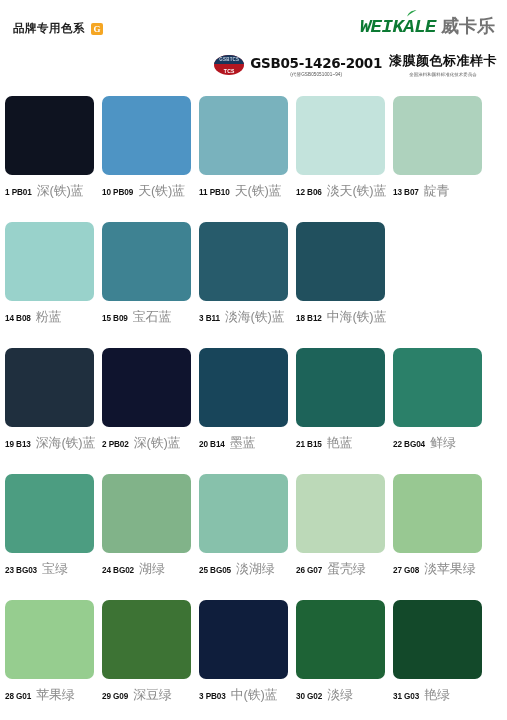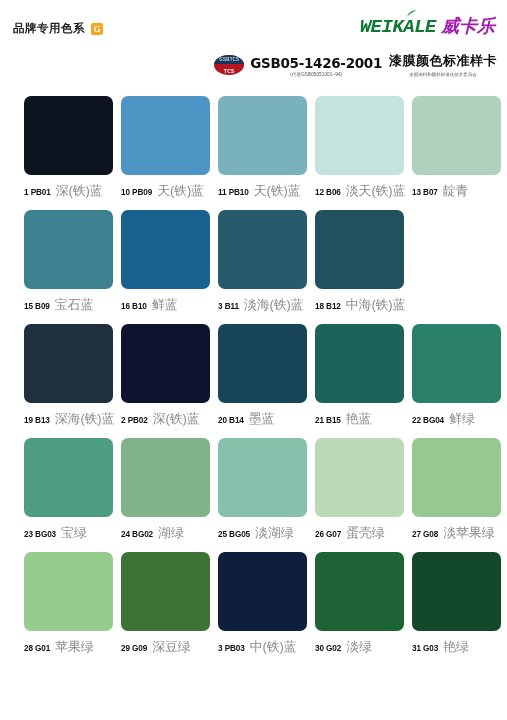--- a/index.html
+++ b/index.html
@@ -69,22 +69,21 @@
   .logo-leaf {
     position: absolute;
     left: 47px;
     top: -6px;
     width: 10px;
     height: 9px;
   }
   .logo-cn {
     font-size: 18px;
     font-weight: bold;
-    font-style: italic;
-    color: #a21caf;
+    color: #737373;
     letter-spacing: 0px;
   }
 
   .gsb-block {
     position: absolute;
     right: 10px;
     top: 52px;
     display: flex;
     align-items: center;
     gap: 6px;
@@ -149,26 +148,26 @@
   .gsb-org-cn {
     font-size: 4.4px;
     color: #555555;
     margin-top: 2px;
     letter-spacing: 0.1px;
   }
 
   
   .grid {
     position: absolute;
-    left: 24px;
+    left: 5px;
     top: 96px;
     width: 481px;
     display: flex;
     flex-direction: column;
-    gap: 10px;
+    gap: 22px;
   }
   .grid-row {
     display: flex;
     gap: 8px;
   }
   .swatch-cell {
     width: 89px;
     display: flex;
     flex-direction: column;
   }
@@ -267,34 +266,34 @@
       <div class="swatch-cell">
         <div class="swatch-chip" style="background: rgb(174, 210, 189);"></div>
         <div class="swatch-label">
           <span class="swatch-code">13 B07</span>
           <span class="swatch-name">靛青</span>
         </div>
       </div>
     </div>
     <div class="grid-row">
       <div class="swatch-cell">
+        <div class="swatch-chip" style="background: rgb(153, 210, 203);"></div>
+        <div class="swatch-label">
+          <span class="swatch-code">14 B08</span>
+          <span class="swatch-name">粉蓝</span>
+        </div>
+      </div>
+      <div class="swatch-cell">
         <div class="swatch-chip" style="background: rgb(62, 130, 146);"></div>
         <div class="swatch-label">
           <span class="swatch-code">15 B09</span>
           <span class="swatch-name">宝石蓝</span>
         </div>
       </div>
       <div class="swatch-cell">
-        <div class="swatch-chip" style="background: rgb(25, 98, 143);"></div>
-        <div class="swatch-label">
-          <span class="swatch-code">16 B10</span>
-          <span class="swatch-name">鲜蓝</span>
-        </div>
-      </div>
-      <div class="swatch-cell">
         <div class="swatch-chip" style="background: rgb(39, 91, 107);"></div>
         <div class="swatch-label">
           <span class="swatch-code">3 B11</span>
           <span class="swatch-name">淡海(铁)蓝</span>
         </div>
       </div>
       <div class="swatch-cell">
         <div class="swatch-chip" style="background: rgb(33, 80, 94);"></div>
         <div class="swatch-label">
           <span class="swatch-code">18 B12</span>

